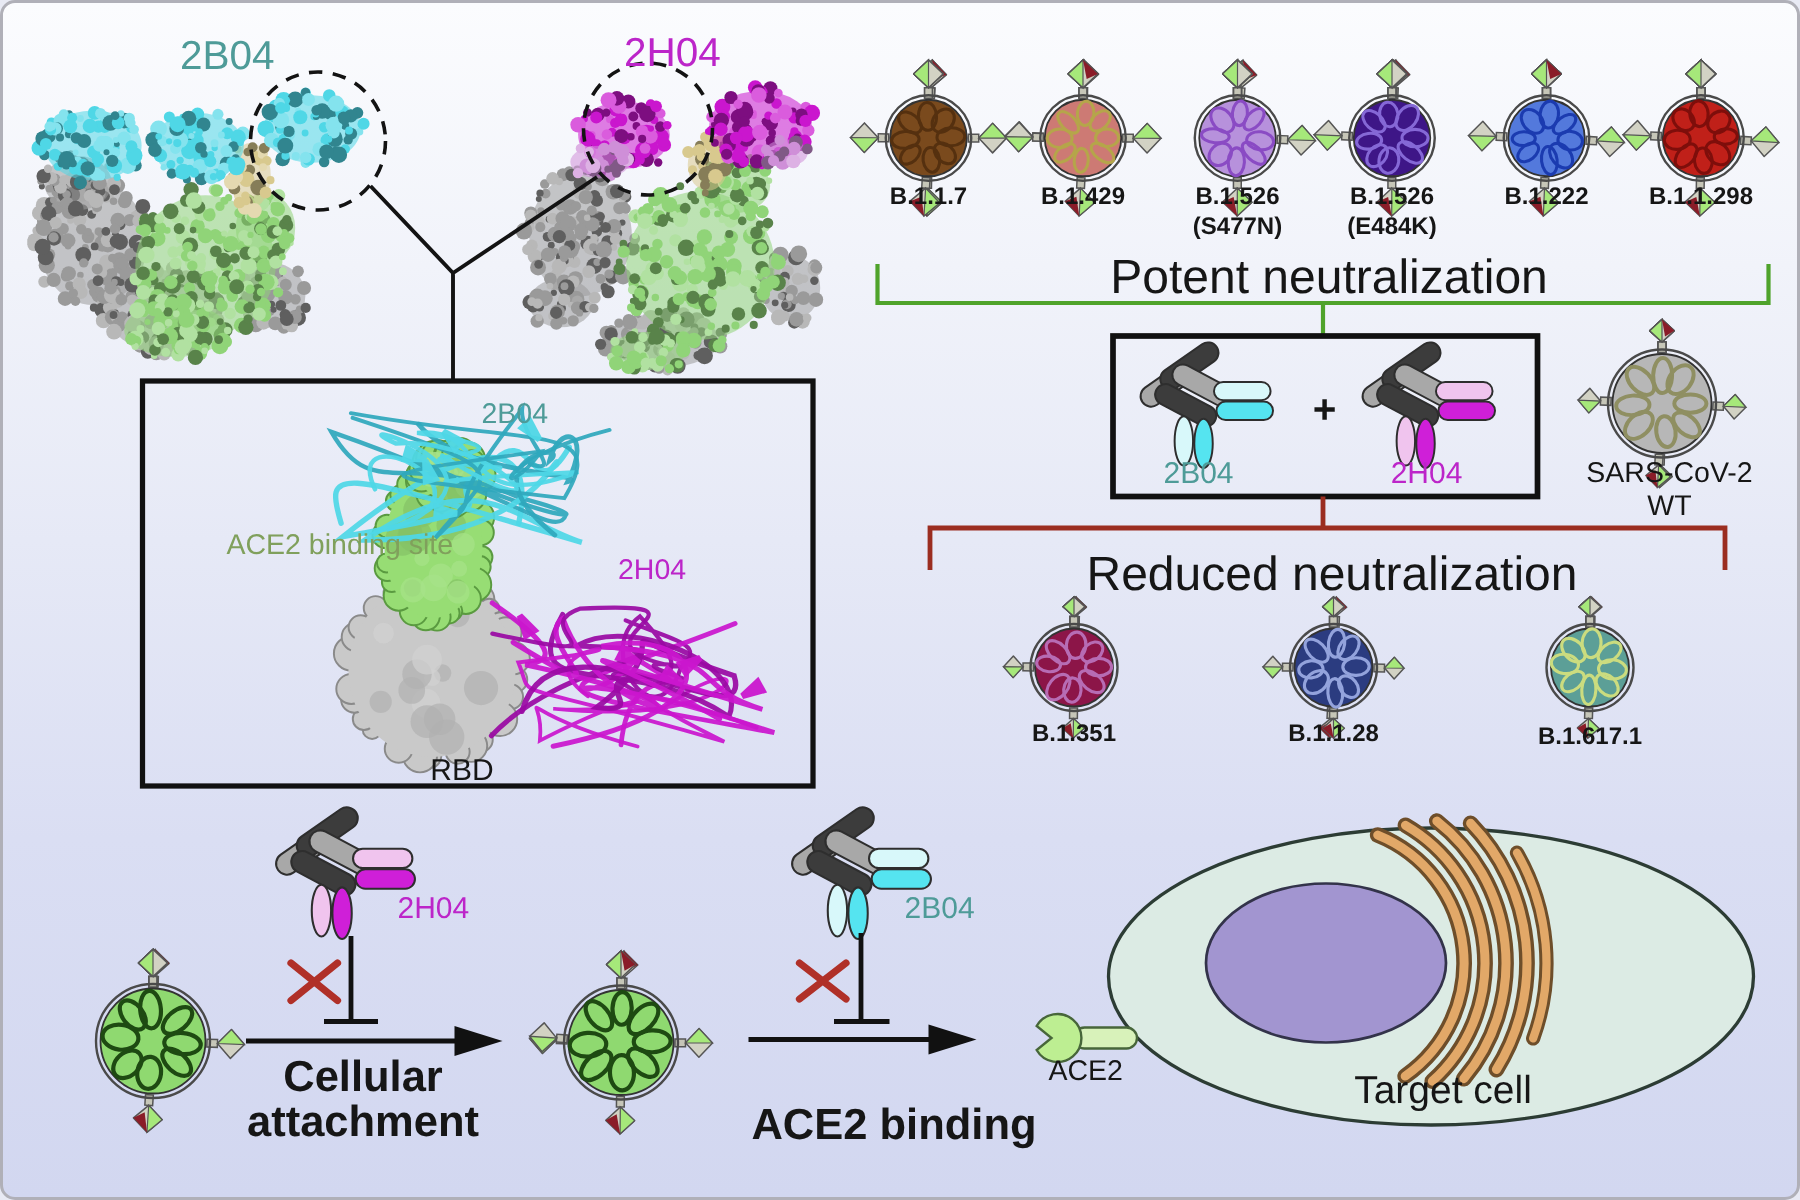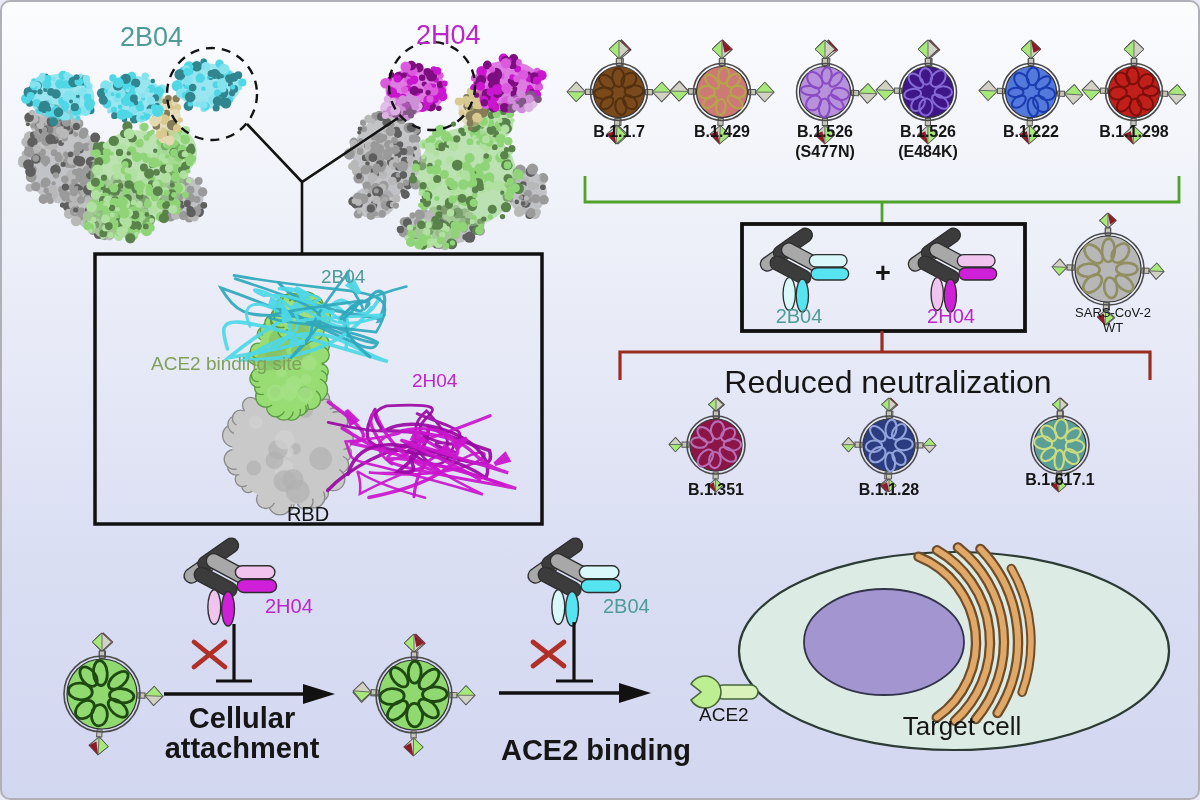--- a/index.html
+++ b/index.html
@@ -2613,34 +2613,35 @@
       <span style="display:block">B.1.526</span>
       <span style="display:block">(S477N)</span>
     </div>
   <div class="lbl ctr vlabel" style="left:926px;top:120px;">
       <span style="display:block">B.1.526</span>
       <span style="display:block">(E484K)</span>
     </div>
   <div class="lbl ctr vlabel" style="left:1029px;top:120px;"><span>B.1.222</span></div>
   <div class="lbl ctr vlabel" style="left:1132px;top:120px;"><span>B.1.1.298</span></div>
 
+  <div class="lbl ctr title" style="left:884px;top:164px;">Potent neutralization</div>
 
   <div class="lbl ctr teal" style="left:797px;top:303px;font-size:20px;">2B04</div>
   <div class="lbl ctr" style="left:881px;top:256px;font-size:27px;font-weight:700;">+</div>
   <div class="lbl ctr mag" style="left:949px;top:303px;font-size:20px;">2H04</div>
-  <div class="lbl ctr" style="left:1111px;top:303px;font-size:13px;line-height:1.18;">
+  <div class="lbl ctr" style="left:1111px;top:303px;font-size:19px;line-height:1.18;">
     <span style="display:block">SARS-CoV-2</span>
     <span style="display:block">WT</span>
   </div>
 
   <div class="lbl ctr title" style="left:886px;top:362px;text-align:right;">Reduced neutralization</div>
 
   <div class="lbl ctr vlabel" style="left:714px;top:478px;"><span>B.1.351</span></div>
   <div class="lbl ctr vlabel" style="left:887px;top:478px;"><span>B.1.1.28</span></div>
-  <div class="lbl ctr vlabel" style="left:1058px;top:468px;"><span>B.1.617.1</span></div>
+  <div class="lbl ctr vlabel" style="left:1058px;top:480px;"><span>B.1.617.1</span></div>
 
   <div class="lbl mag" style="left:263px;top:593px;font-size:20px;">2H04</div>
   <div class="lbl teal" style="left:601px;top:593px;font-size:20px;">2B04</div>
   <div class="lbl ctr step" style="left:240px;top:701px;white-space:normal;width:180px;line-height:1.05;">Cellular attachment</div>
   <div class="lbl ctr step" style="left:594px;top:732px;">ACE2 binding</div>
   <div class="lbl" style="left:697px;top:702px;font-size:19px;">ACE2</div>
   <div class="lbl ctr" style="left:960px;top:710px;font-size:26px;">Target cell</div>
 </div>
 
 </body></html>

